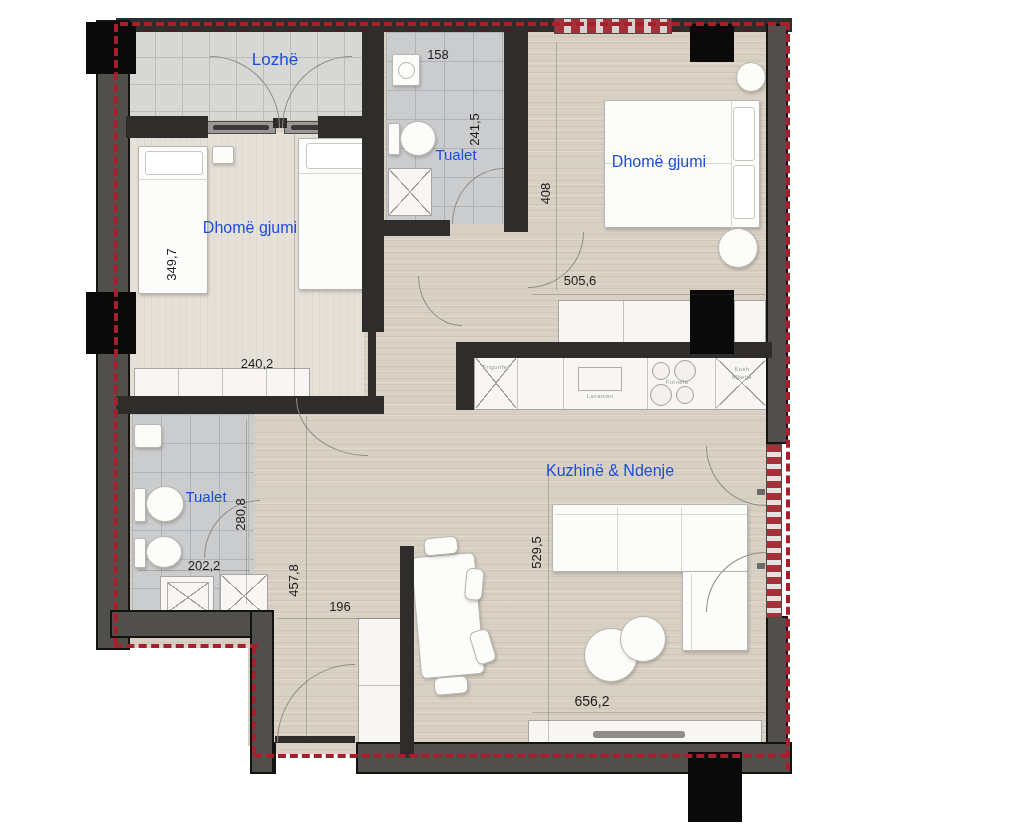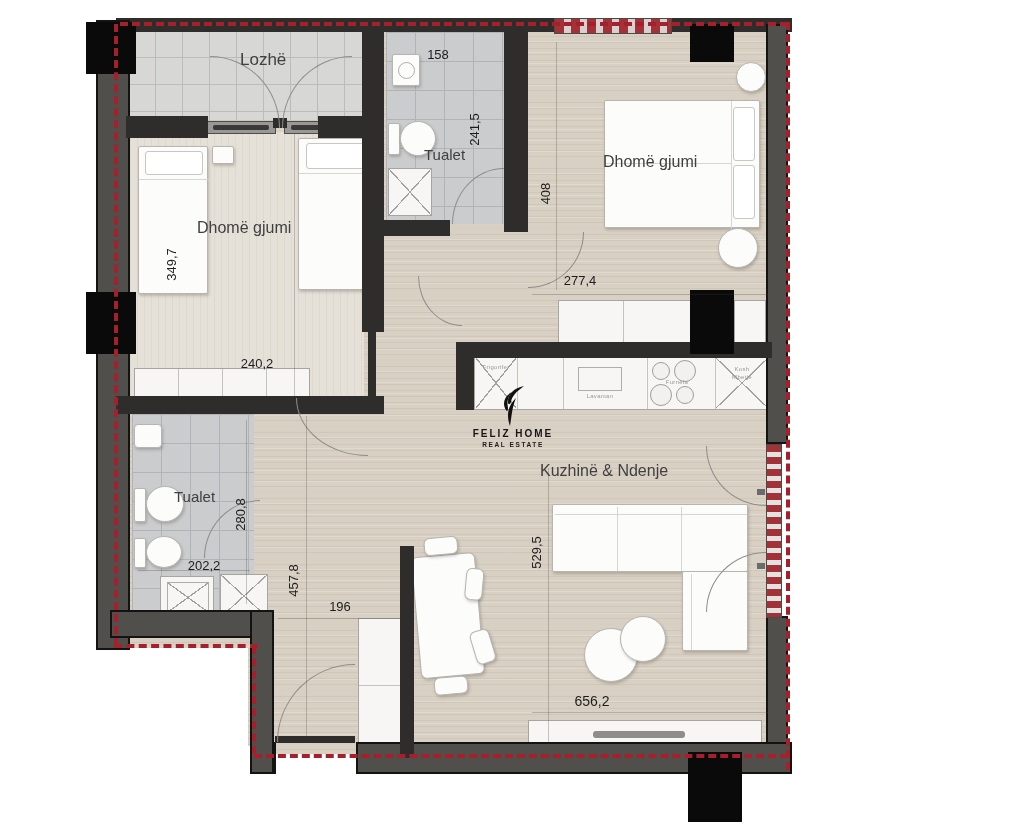--- a/index.html
+++ b/index.html
@@ -21,21 +21,21 @@
     repeating-linear-gradient(90deg,#b2b3b6 0 1px,rgba(0,0,0,0) 1px 29px),
     repeating-linear-gradient(180deg,#b2b3b6 0 1px,rgba(0,0,0,0) 1px 29px)}
   .furn{background:#fcfcfb;border:1px solid #b7b5b0;border-radius:2px;
         box-shadow:1px 2px 3px rgba(60,50,40,.25)}
   .flat{background:#f7f6f4;border:1px solid #a7a5a0}
   .dashh{border-top:4px dashed #a6202b;height:0}
   .dashv{border-left:4px dashed #a6202b;width:0}
   .arc{border:0 solid #8f8d89;background:transparent}
   .dim{font-size:13px;color:#1d1d1d;text-align:center;white-space:nowrap}
   .rot{transform:rotate(-90deg)}
-  .rlab{font-size:16px;color:#404040;white-space:nowrap}
+  .rlab{font-size:16px;color:#1d4ed8;text-align:center;white-space:nowrap}
   .tiny{font-size:6px;color:#9b9a97;text-align:center;white-space:nowrap;letter-spacing:.3px}
   .xbox{background-image:
     linear-gradient(to top right,rgba(0,0,0,0) calc(50% - .6px),#a3a19d calc(50% - .6px),#a3a19d calc(50% + .6px),rgba(0,0,0,0) calc(50% + .6px)),
     linear-gradient(to bottom right,rgba(0,0,0,0) calc(50% - .6px),#a3a19d calc(50% - .6px),#a3a19d calc(50% + .6px),rgba(0,0,0,0) calc(50% + .6px))}
   .winv{background:repeating-linear-gradient(180deg,#a33238 0 7px,#e3e2e0 7px 12px);border:1px solid #4c4a46}
   .winh{background:repeating-linear-gradient(90deg,#a33238 0 9px,#d4d3d1 9px 16px);border:1px solid #4c4a46}
   .dl{background:rgba(70,65,60,.28)}
   .thinline{background:#d8d6d1}
   .burner{position:absolute;border:1.5px solid #a09e9a;border-radius:50%;background:#f2f1ef;box-sizing:border-box}
   .brand1{font-size:10px;font-weight:bold;letter-spacing:2px;color:#161616;text-align:center}
@@ -218,38 +218,27 @@
   <div class="a dl" style="left:278px;top:618px;width:122px;height:1px"></div>
   <div class="a dl" style="left:548px;top:468px;width:1px;height:276px"></div>
   <div class="a dl" style="left:532px;top:712px;width:236px;height:1px"></div>
 
   <div class="a rlab" style="left:240px;top:50px;width:70px;font-size:17px">Lozhë</div>
   <div class="a dim" style="left:416px;top:47px;width:44px">158</div>
   <div class="a dim rot" style="left:444px;top:122px;width:60px">241,5</div>
   <div class="a rlab" style="left:424px;top:146px;width:64px;font-size:15px">Tualet</div>
   <div class="a dim rot" style="left:515px;top:186px;width:60px">408</div>
   <div class="a rlab" style="left:603px;top:153px;width:112px">Dhomë gjumi</div>
-  <div class="a dim" style="left:552px;top:273px;width:56px">277,4</div>
+  <div class="a dim" style="left:552px;top:273px;width:56px">505,6</div>
   <div class="a rlab" style="left:197px;top:219px;width:106px">Dhomë gjumi</div>
   <div class="a dim rot" style="left:141px;top:257px;width:60px">349,7</div>
   <div class="a dim" style="left:229px;top:356px;width:56px">240,2</div>
   <div class="a rlab" style="left:174px;top:488px;width:64px;font-size:15px">Tualet</div>
   <div class="a dim rot" style="left:210px;top:507px;width:60px">280,8</div>
   <div class="a dim" style="left:176px;top:558px;width:56px">202,2</div>
   <div class="a dim rot" style="left:263px;top:573px;width:60px">457,8</div>
   <div class="a dim" style="left:318px;top:599px;width:44px">196</div>
   <div class="a dim rot" style="left:506px;top:545px;width:60px">529,5</div>
   <div class="a rlab" style="left:540px;top:462px;width:140px">Kuzhinë &amp; Ndenje</div>
   <div class="a dim" style="left:564px;top:693px;width:56px;font-size:14px">656,2</div>
 
-  <div class="a" style="left:468px;top:382px;width:90px;height:70px">
-    <span class="a" style="left:28px;top:0;width:32px;height:44px">
-      <svg width="32" height="44" viewBox="0 0 32 44" xmlns="http://www.w3.org/2000/svg">
-        <path d="M14 44 C10 32 12 24 20 16 C16 26 16 32 14 44 Z" fill="#111"></path>
-        <path d="M12 20 C12 12 18 6 28 4 C20 10 16 14 15 20 C14 23 12 23 12 20 Z" fill="#111"></path>
-        <path d="M10 28 C6 22 8 14 16 10 C11 16 11 21 12 26 C12 29 11 30 10 28 Z" fill="#111"></path>
-      </svg>
-    </span>
-    <div class="a brand1" style="left:0;top:46px;width:90px">FELIZ HOME</div>
-    <div class="a brand2" style="left:0;top:59px;width:90px">REAL ESTATE</div>
-  </div>
 
 </div>
 
 </body></html>

